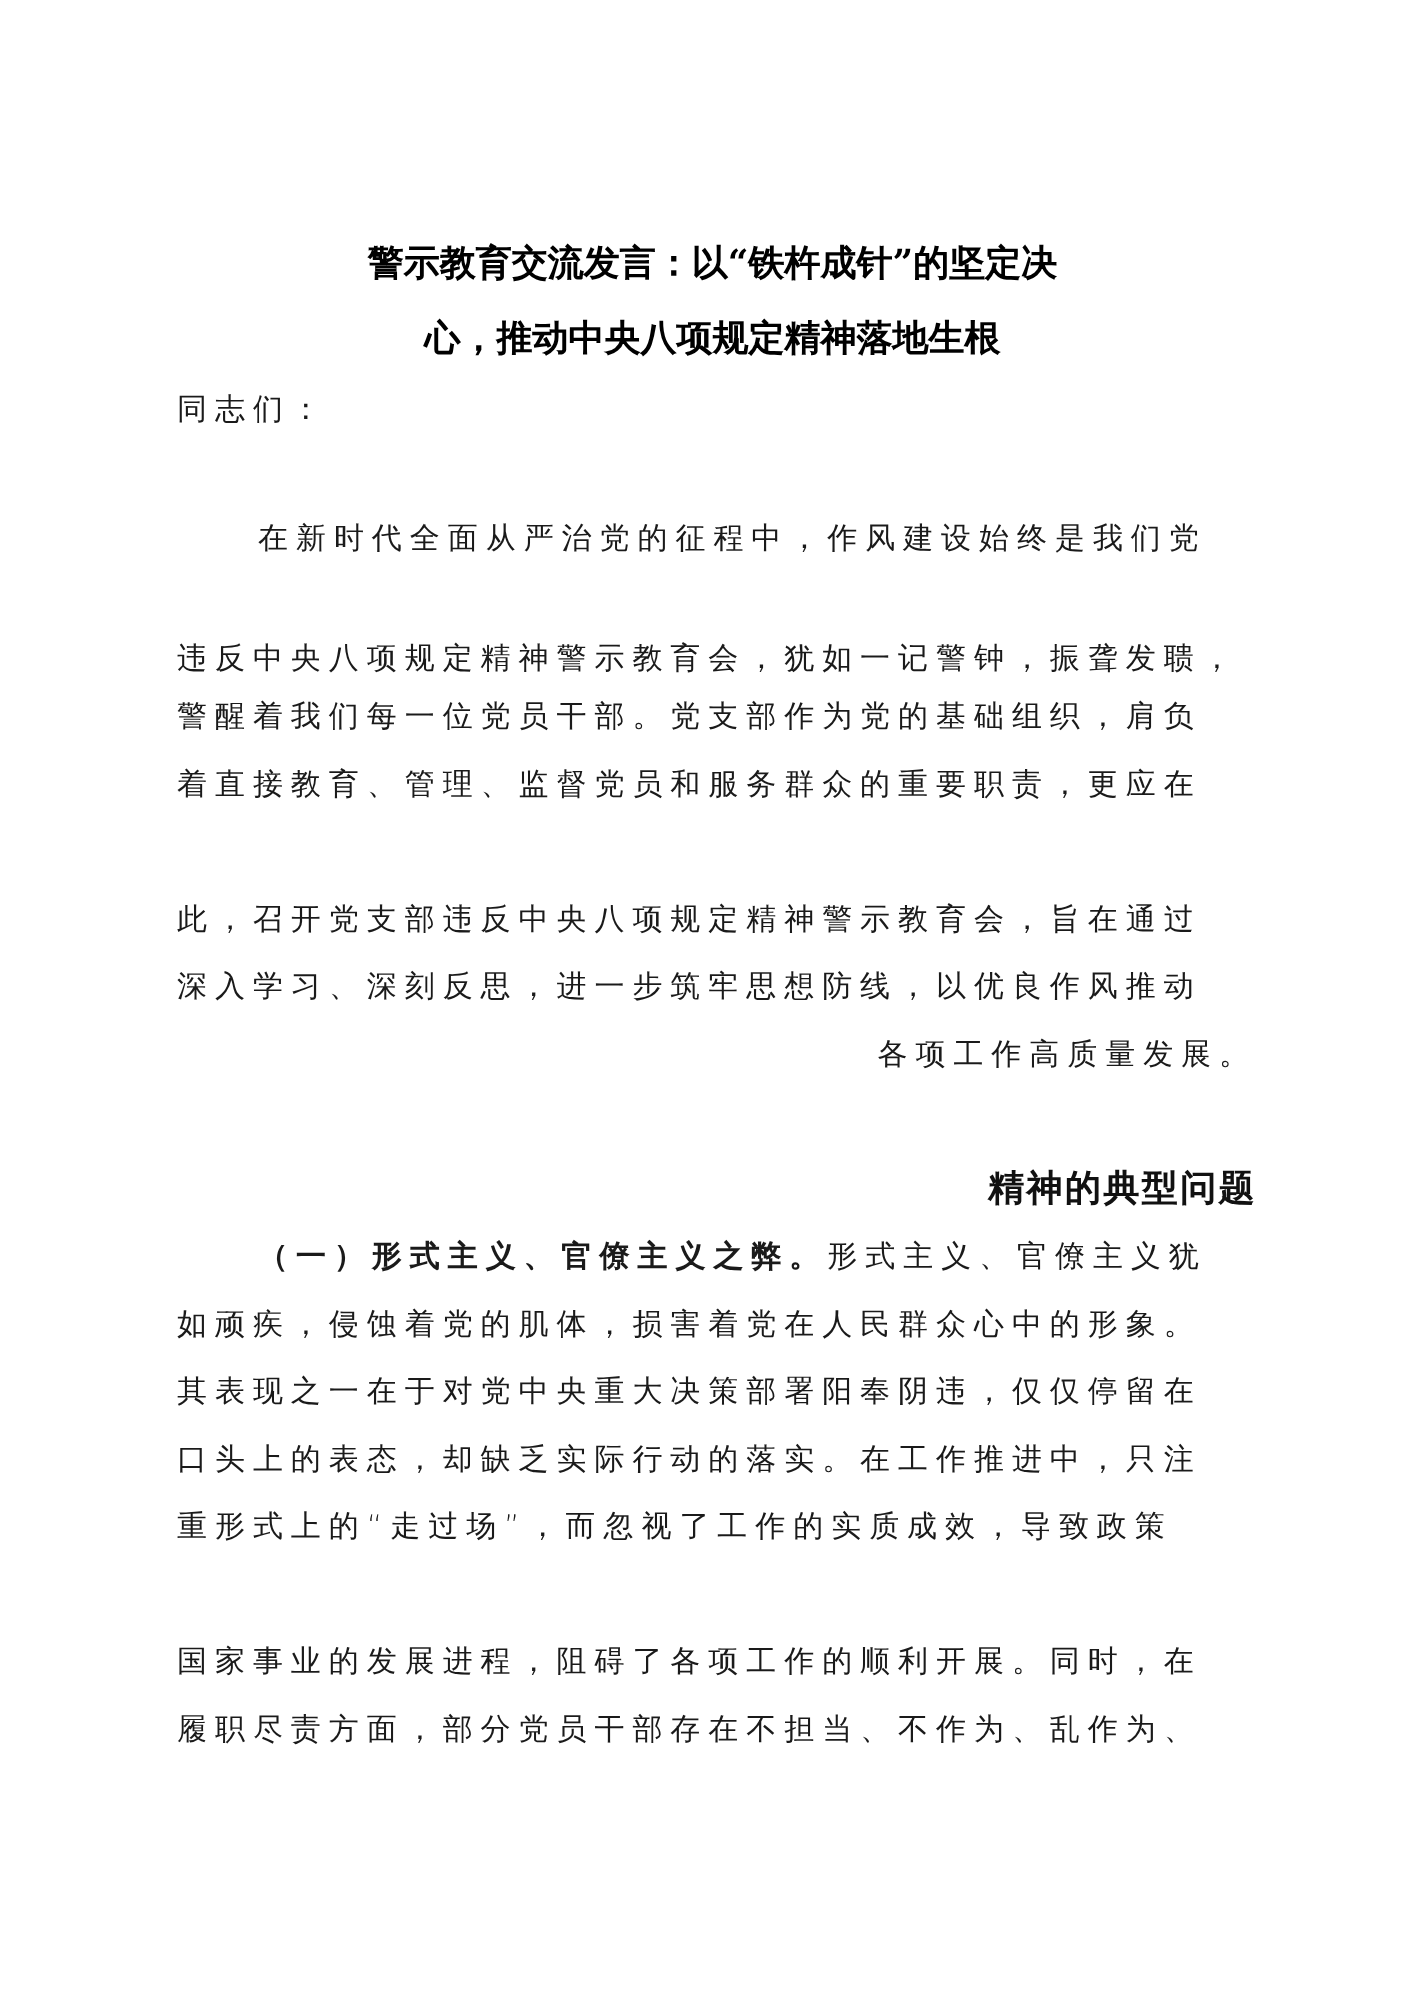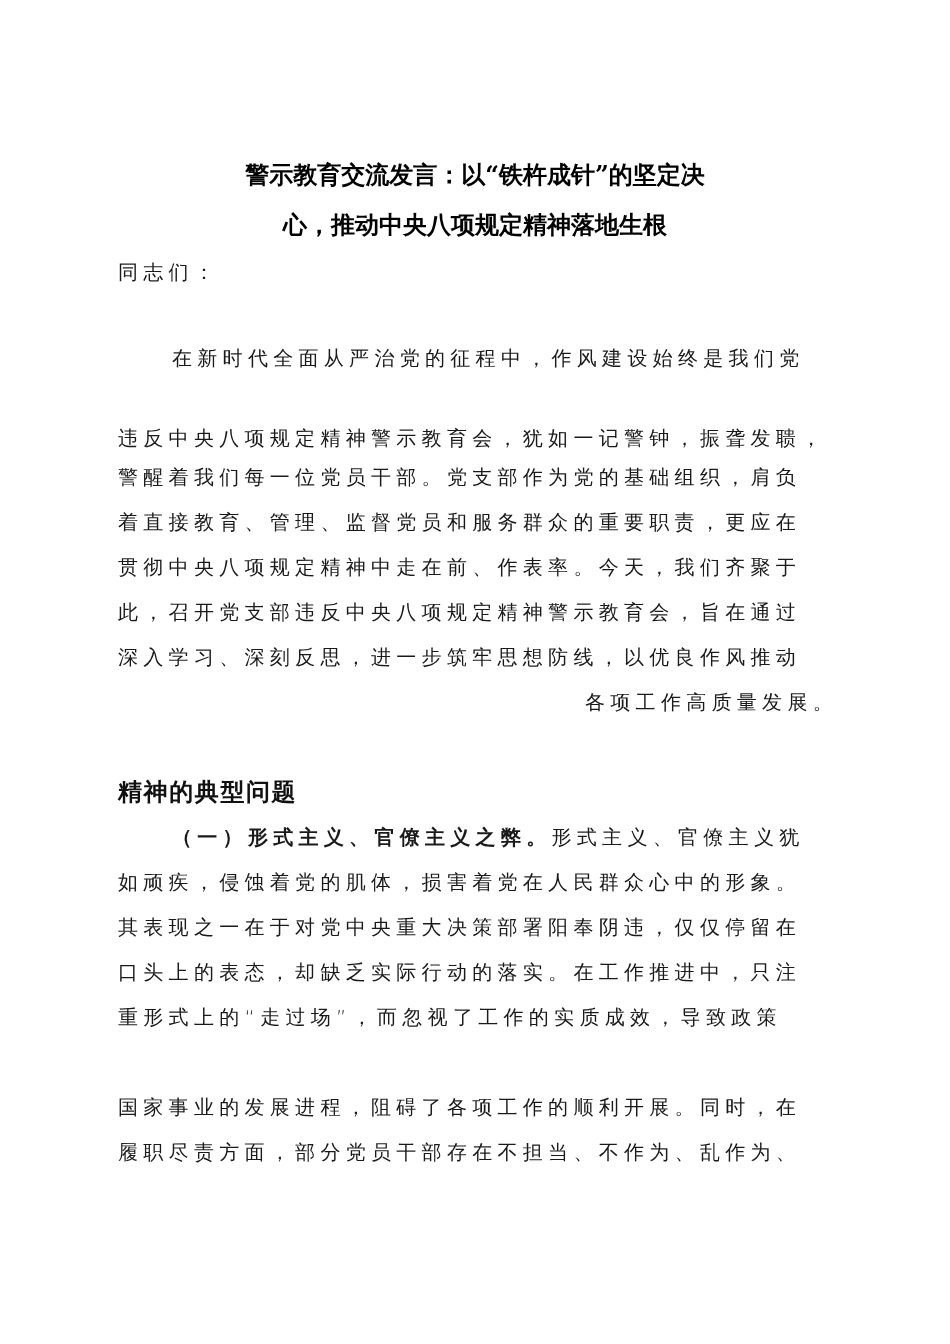--- a/index.html
+++ b/index.html
@@ -74,26 +74,25 @@
     <span class="tline">警示教育交流发言：以“铁杵成针”的坚定决</span>
     <span class="tline">心，推动中央八项规定精神落地生根</span>
   </h1>
 
   <div class="line" style="top:257px;">同志们：</div>
 
   <div class="line indent" style="top:327px;margin-top:16px;">在新时代全面从严治党的征程中，作风建设始终是我们党</div>
   <div class="line" style="top:423px;">违反中央八项规定精神警示教育会，犹如一记警钟，振聋发聩，</div>
   <div class="line" style="top:462px;">警醒着我们每一位党员干部。党支部作为党的基础组织，肩负</div>
   <div class="line" style="top:507px;">着直接教育、管理、监督党员和服务群众的重要职责，更应在</div>
-  <div class="line" style="top:552px;">贯彻中央八项规定精神中走在前、作表率。今天，我们齐聚于</div>
   <div class="line" style="top:597px;">此，召开党支部违反中央八项规定精神警示教育会，旨在通过</div>
   <div class="line" style="top:642px;">深入学习、深刻反思，进一步筑牢思想防线，以优良作风推动</div>
   <div class="line" style="top:687px;text-align:right;">各项工作高质量发展。</div>
 
-  <div class="heading" style="top:777px;">精神的典型问题</div>
+  <div class="heading" style="top:777px;text-align:right;">精神的典型问题</div>
 
   <div class="line indent" style="top:822px;"><span class="sub-bold">（一）形式主义、官僚主义之弊。</span><span>形式主义、官僚主义犹</span></div>
   <div class="line" style="top:867px;">如顽疾，侵蚀着党的肌体，损害着党在人民群众心中的形象。</div>
   <div class="line" style="top:912px;">其表现之一在于对党中央重大决策部署阳奉阴违，仅仅停留在</div>
   <div class="line" style="top:957px;">口头上的表态，却缺乏实际行动的落实。在工作推进中，只注</div>
   <div class="line" style="top:1002px;">重形式上的“走过场”，而忽视了工作的实质成效，导致政策</div>
   <div class="line" style="top:1092px;">国家事业的发展进程，阻碍了各项工作的顺利开展。同时，在</div>
   <div class="line" style="top:1137px;">履职尽责方面，部分党员干部存在不担当、不作为、乱作为、</div>
 
 </div>

